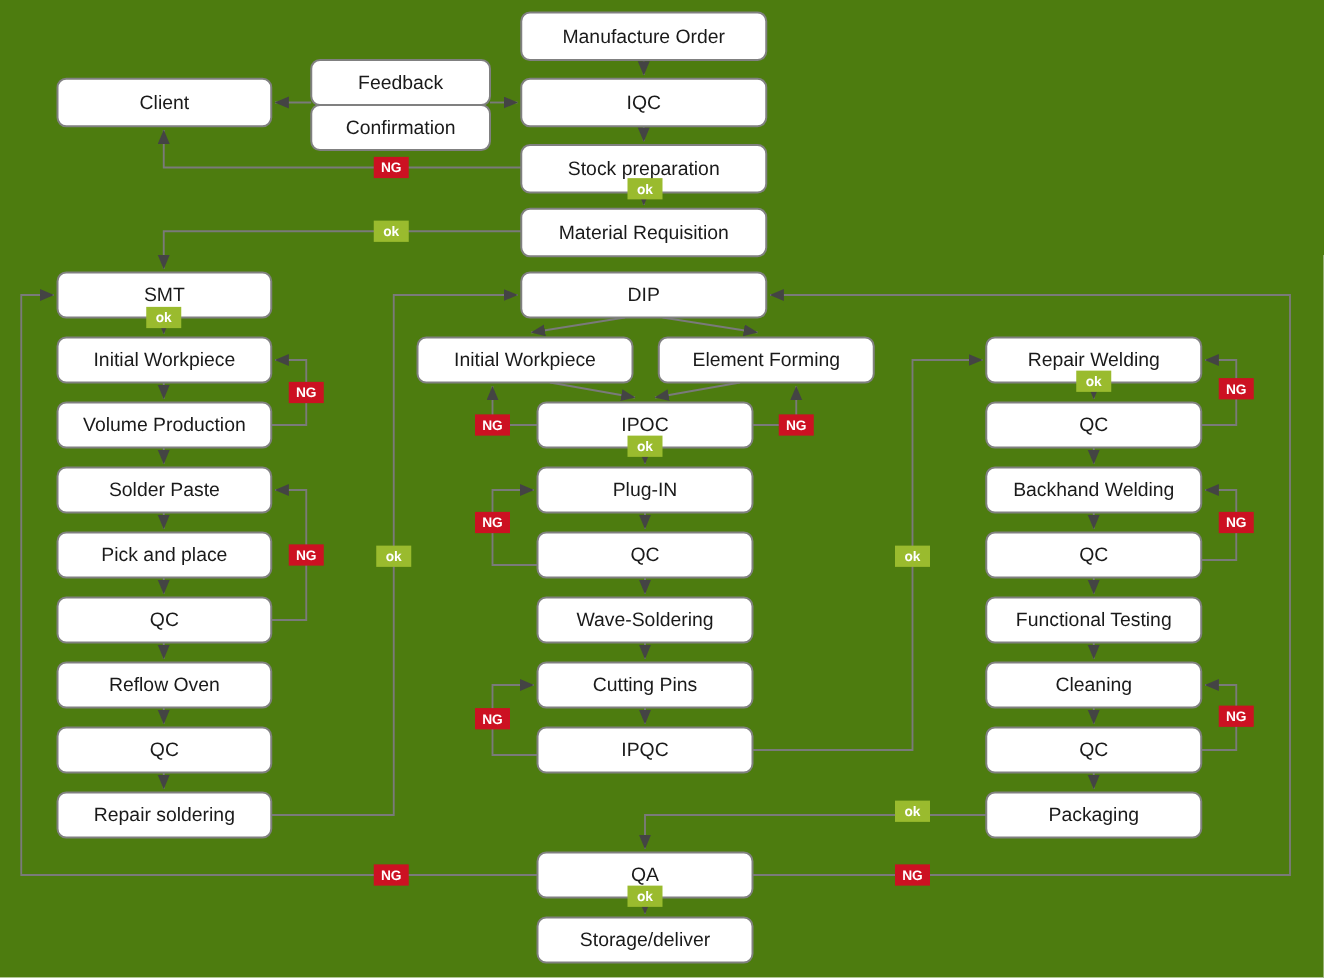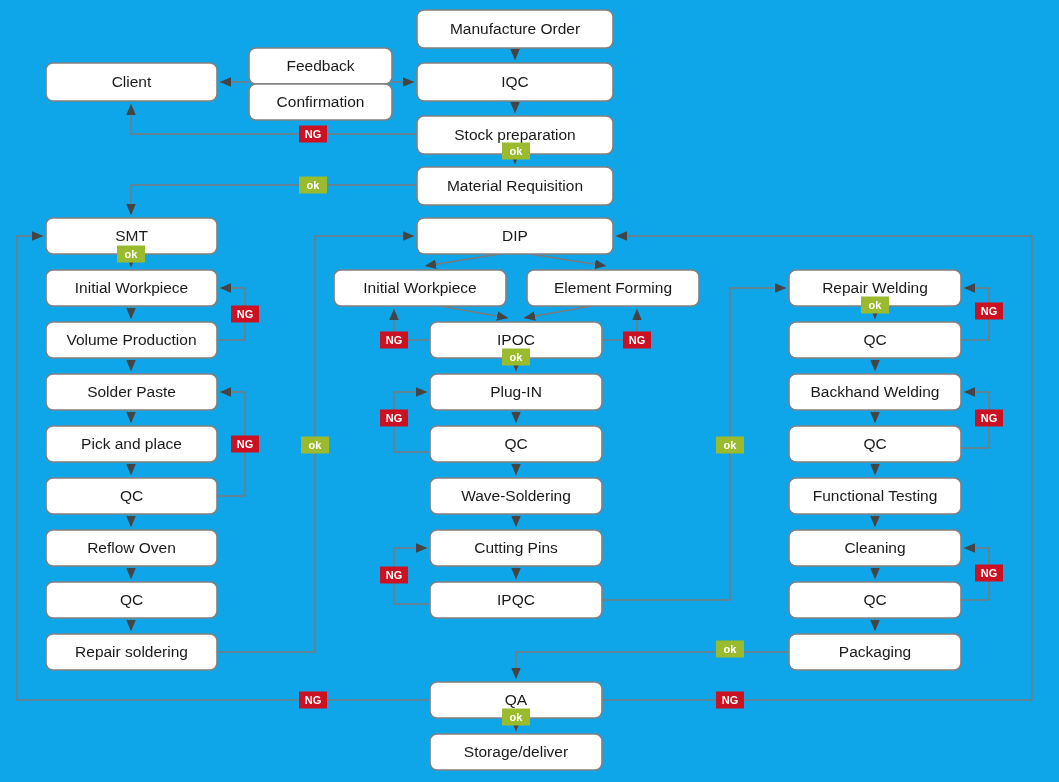--- a/index.html
+++ b/index.html
@@ -1,17 +1,17 @@
 <!DOCTYPE html>
 <html><head>
 <meta charset="utf-8">
 <style>
   html,body{margin:0;padding:0;background:#ffffff;}
   body{font-family:"Liberation Sans","DejaVu Sans",sans-serif;}
-  #stage{position:relative;width:1059px;height:782px;background:#0ea5e9;overflow:hidden;}
+  #stage{position:relative;width:1059px;height:782px;background:#4d7c0f;overflow:hidden;}
   svg{position:absolute;left:0;top:0;width:1059px;height:782px;}
   .node rect{fill:#ffffff;stroke:#808080;stroke-width:1.6;}
   .node text{font-family:"Liberation Sans","DejaVu Sans",sans-serif;font-size:15.5px;fill:#1a1a1a;text-anchor:middle;dominant-baseline:middle;}
   .edge{fill:none;stroke:#7a7a7a;stroke-width:1.5;}
   .badge rect{stroke:none;}
   .badge text{font-family:"Liberation Sans","DejaVu Sans",sans-serif;font-size:11px;font-weight:bold;text-anchor:middle;dominant-baseline:middle;}
   .badge-ok rect{fill:#9ABB2E;}
   .badge-ok text{fill:#ffffff;}
   .badge-ng rect{fill:#CC1122;}
   .badge-ng text{fill:#ffffff;}

